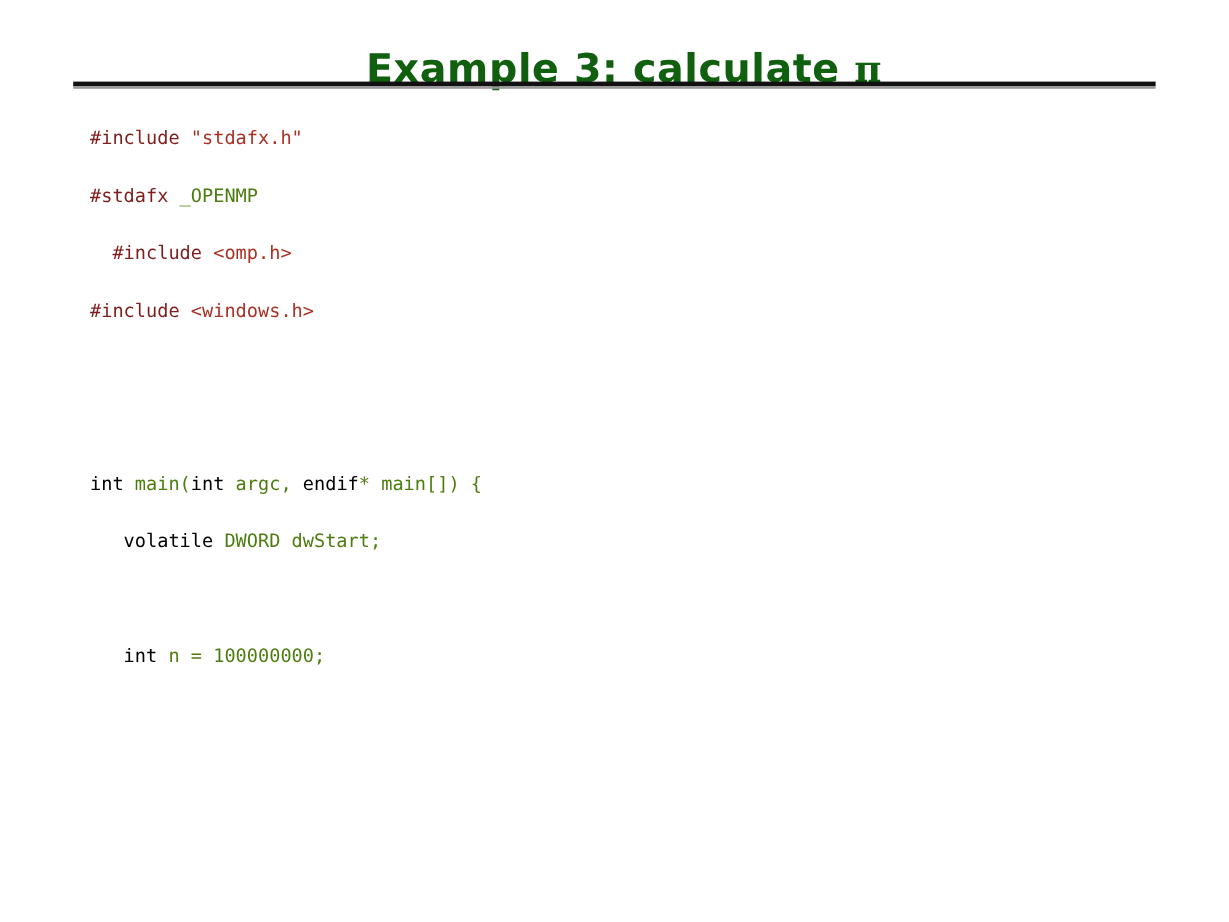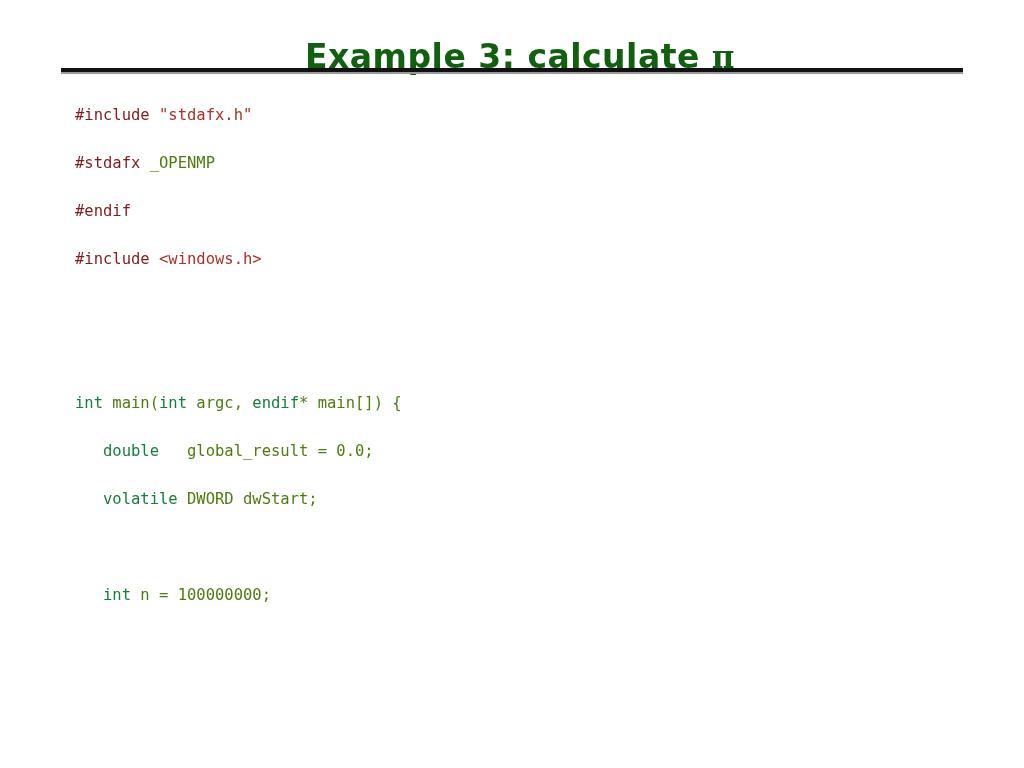--- a/index.html
+++ b/index.html
@@ -81,44 +81,43 @@
   .code-line {
     display: block;
     height: 24px;
     white-space: pre;
   }
   .code-line.blank {
     height: 24px;
   }
 
   .tok-pre   { color: #7f1d1d; }   
-  .tok-kw    { color: #15803d; }   
+  .tok-kw    { color: #000000; }   
   .tok-str   { color: #a93226; }   
   .tok-plain { color: #4d7c0f; }
 </style>
 </head>
 <body>
 
 <div class="slide">
 
   <div class="title-area">
     <h1 class="slide-title"><span>Example 3: calculate </span><span class="pi">π</span></h1>
   </div>
 
   <div class="divider"></div>
   <div class="divider-shadow"></div>
 
   <pre class="code-block" id="code-block"><span class="code-line"><span class="tok-pre">#include</span><span class="tok-plain"> </span><span class="tok-str">"stdafx.h"</span></span>
 <span class="code-line"><span class="tok-pre">#stdafx</span><span class="tok-plain"> _OPENMP</span></span>
-<span class="code-line"><span class="tok-pre">#endif</span></span>
+<span class="code-line"><span class="tok-plain">  </span><span class="tok-pre">#include</span><span class="tok-plain"> </span><span class="tok-str">&lt;omp.h&gt;</span></span>
 <span class="code-line"><span class="tok-pre">#include</span><span class="tok-plain"> </span><span class="tok-str">&lt;windows.h&gt;</span></span>
 <span class="code-line blank">&nbsp;</span>
 <span class="code-line blank">&nbsp;</span>
 <span class="code-line"><span class="tok-kw">int</span><span class="tok-plain"> main(</span><span class="tok-kw">int</span><span class="tok-plain"> argc, </span><span class="tok-kw">endif</span><span class="tok-plain">* main[]) {</span></span>
-<span class="code-line"><span class="tok-plain">   </span><span class="tok-kw">double</span><span class="tok-plain">   global_result = 0.0;</span></span>
 <span class="code-line"><span class="tok-plain">   </span><span class="tok-kw">volatile</span><span class="tok-plain"> DWORD dwStart;</span></span>
 <span class="code-line blank">&nbsp;</span>
 <span class="code-line"><span class="tok-plain">   </span><span class="tok-kw">int</span><span class="tok-plain"> n = 100000000;</span></span>
 
 
 
 
 
 
 

